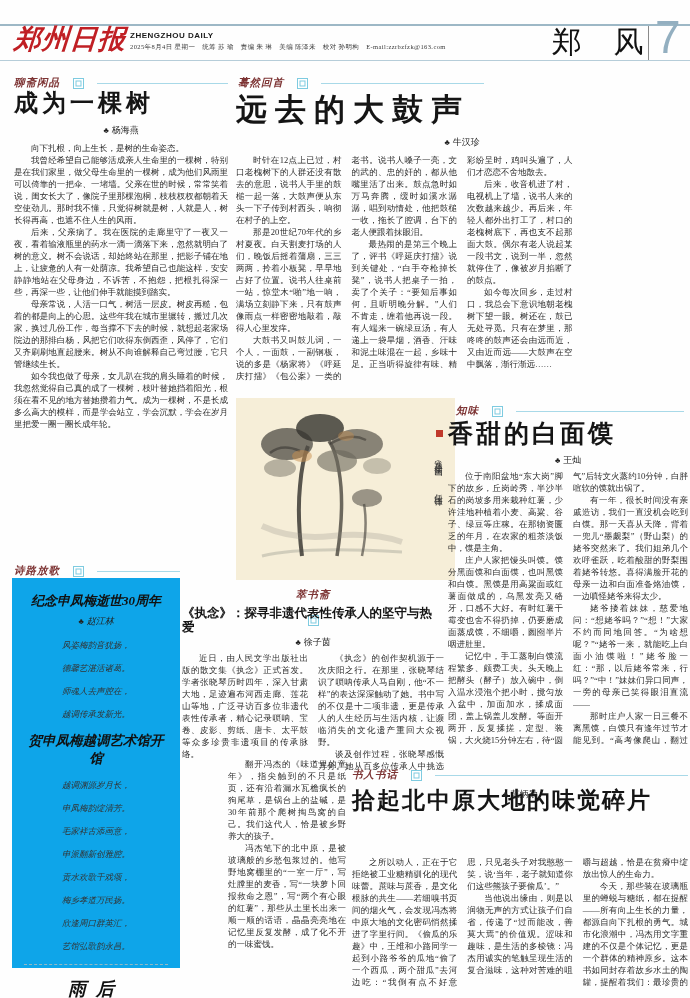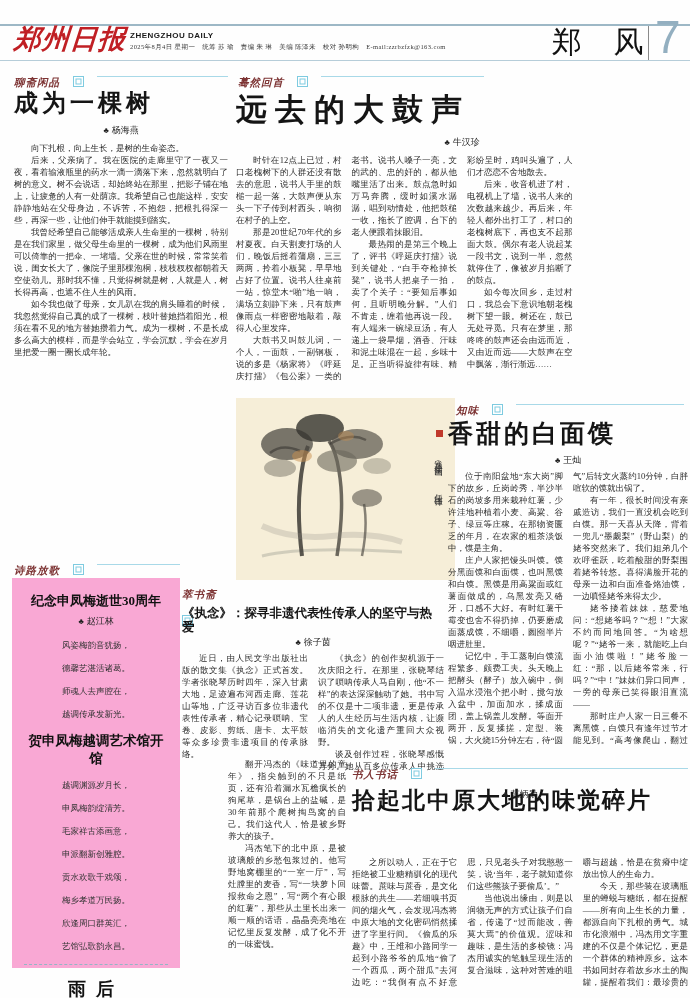--- a/index.html
+++ b/index.html
@@ -14,42 +14,42 @@
         font-style:italic;letter-spacing:1px;transform:skewX(-4deg);line-height:1;}
   .eng{left:130px;top:31px;font-size:8px;font-weight:700;color:#1a1a1a;letter-spacing:.5px;
        font-family:"Liberation Sans",sans-serif;}
   .credits{left:130px;top:43px;font-size:6.5px;color:#3a3a3a;letter-spacing:.4px;white-space:nowrap;}
   .secname{left:552px;top:27px;font-size:30px;color:#111;letter-spacing:12px;font-weight:400;line-height:1;}
   .vsep{left:648px;top:26px;width:1px;height:34px;background:#8a8a8a;}
   .pagenum{left:655px;top:14px;font-size:46px;color:#93afc0;font-weight:300;line-height:1;
            font-family:"Liberation Sans",sans-serif;}
 
   
-  .sec-head{display:flex;align-items:flex-start;gap:13px;font-family:Liberation Mono, monospace;}
+  .sec-head{display:flex;align-items:center;gap:13px;font-family:Liberation Mono, monospace;}
   .sec-label{font-style:italic;font-weight:700;font-size:10.5px;color:#7d3434;white-space:nowrap;letter-spacing:1px;}
   .sq{width:9px;height:9px;border:1px solid #7ecbe0;background:#fff;
       box-shadow:inset 0 0 0 1.5px #fff,inset 0 0 0 2.5px #7ecbe0;flex:0 0 auto;}
   .hline{height:1px;background:#a8d9e8;flex:1;}
 
   
   .art-title{text-align:left;color:#151515;font-weight:600;line-height:1.15;}
   .byline{text-align:center;font-size:9px;color:#222;}
   .club{font-size:8px;margin-right:3px;}
   .body-text{font-size:8.5px;line-height:12px;text-align:justify;color:#2c2c2c;
              overflow:hidden;column-fill:auto;}
   .body-text p{margin:0;text-indent:2em;}
 
   
   .paintbox{background:#f6eed8;}
   .caption-v{position:absolute;right:10px;top:56px;writing-mode:vertical-rl;
              font-size:8.5px;color:#333;letter-spacing:2px;}
   .seal{position:absolute;right:12px;top:32px;width:7px;height:7px;background:#c0392b;}
 
   
-  .poembox{background:#f9a8d4;padding:14px 10px 10px 10px;box-sizing:border-box;}
+  .poembox{background:#0ea5e9;padding:14px 10px 10px 10px;box-sizing:border-box;font-style:italic;}
   .poem-title{text-align:center;font-weight:700;color:#111;}
   .poem-lines{text-align:center;font-size:8.5px;line-height:11px;color:#333;margin-top:7px;}
   .poem-lines p{margin:12px;}
   .dashrule{border:none;border-top:1px dashed #93b7c4;margin:12px 2px;}
   .rain-title{text-align:center;font-size:18px;letter-spacing:10px;font-weight:600;color:#111;}
   .rain-body{font-size:8.5px;line-height:11px;color:#333;margin-top:9px;padding-left:10px;}
   .rain-body .stanza{margin-bottom:9px;}
   .rain-body .pline{margin:0;}
 </style>
 </head>
@@ -70,22 +70,23 @@
     <span class="sec-label">聊斋闲品</span>
     <span class="sq"></span>
     <span class="hline"></span>
   </div>
   <div class="abs art-title" style="left:14px;top:90px;width:214px;font-size:24px;letter-spacing:4px;">成为一棵树</div>
   <div class="abs byline" style="left:14px;top:124px;width:214px;">
     <span class="club">♣</span><span>杨海燕</span>
   </div>
   <div class="abs body-text" style="left:14px;top:142px;width:214px;height:438px;">
       <p>向下扎根，向上生长，是树的生命姿态。</p>
+      <p>我曾经希望自己能够活成亲人生命里的一棵树，特别是在我们家里，做父母生命里的一棵树，成为他们风雨里可以倚靠的一把伞、一堵墙。父亲在世的时候，常常笑着说，闺女长大了，像院子里那棵泡桐，枝枝杈杈都朝着天空使劲儿。那时我不懂，只觉得树就是树，人就是人，树长得再高，也遮不住人生的风雨。</p>
       <p>后来，父亲病了。我在医院的走廊里守了一夜又一夜，看着输液瓶里的药水一滴一滴落下来，忽然就明白了树的意义。树不会说话，却始终站在那里，把影子铺在地上，让疲惫的人有一处荫凉。我希望自己也能这样，安安静静地站在父母身边，不诉苦，不抱怨，把根扎得深一些，再深一些，让他们伸手就能摸到踏实。</p>
-      <p>我曾经希望自己能够活成亲人生命里的一棵树，特别是在我们家里，做父母生命里的一棵树，成为他们风雨里可以倚靠的一把伞、一堵墙。父亲在世的时候，常常笑着说，闺女长大了，像院子里那棵泡桐，枝枝杈杈都朝着天空使劲儿。那时我不懂，只觉得树就是树，人就是人，树长得再高，也遮不住人生的风雨。</p>
+      <p>母亲常说，人活一口气，树活一层皮。树皮再糙，包着的都是向上的心思。这些年我在城市里辗转，搬过几次家，换过几份工作，每当撑不下去的时候，就想起老家场院边的那排白杨，风把它们吹得东倒西歪，风停了，它们又齐刷刷地直起腰来。树从不向谁解释自己弯过腰，它只管继续生长。</p>
       <p>如今我也做了母亲，女儿趴在我的肩头睡着的时候，我忽然觉得自己真的成了一棵树，枝叶替她挡着阳光，根须在看不见的地方替她攒着力气。成为一棵树，不是长成多么高大的模样，而是学会站立，学会沉默，学会在岁月里把爱一圈一圈长成年轮。</p>
     </div>
 
   <div class="abs sec-head" style="left:238px;top:76px;width:246px;">
     <span class="sec-label">蓦然回首</span>
     <span class="sq"></span>
     <span class="hline"></span>
   </div>
   <div class="abs art-title" style="left:236px;top:92px;width:452px;font-size:31px;letter-spacing:8px;">远去的大鼓声</div>
   <div class="abs byline" style="left:236px;top:136px;width:452px;">

